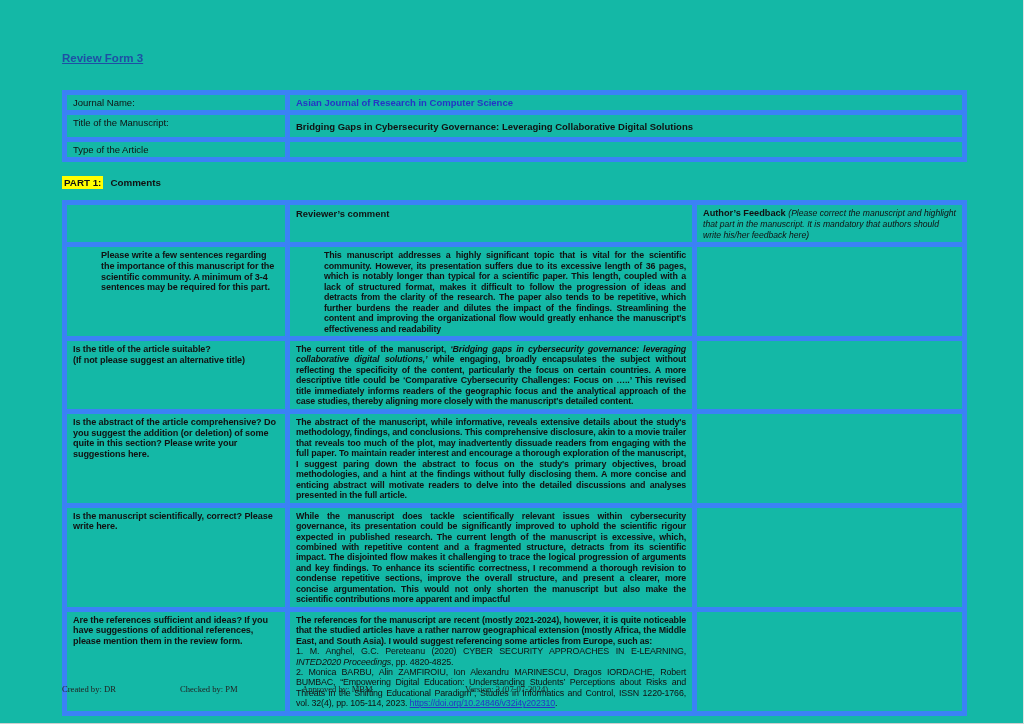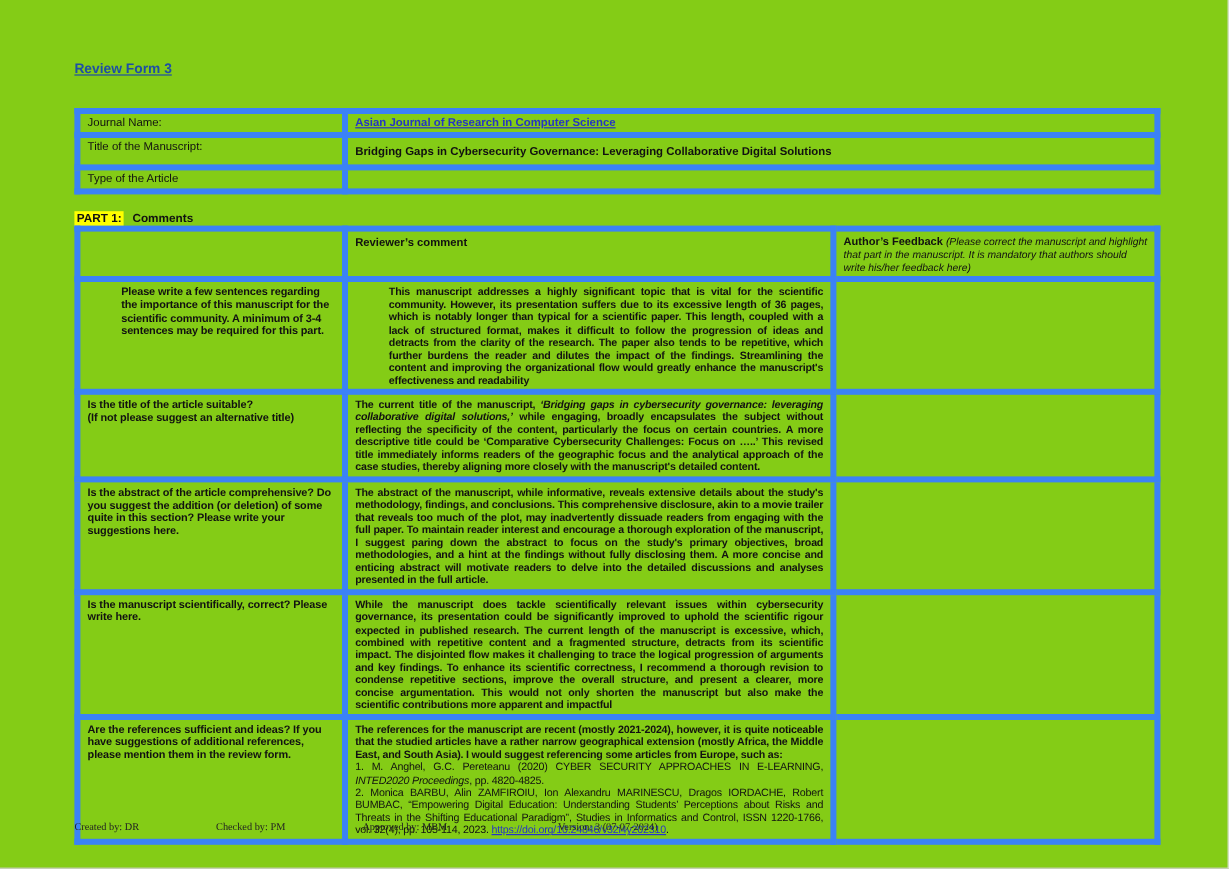--- a/index.html
+++ b/index.html
@@ -1,47 +1,47 @@
 <!DOCTYPE html>
 <html><head>
 <meta charset="utf-8">
 <style>
   * { margin: 0; padding: 0; box-sizing: border-box; }
   html, body { background: #ffffff; }
   body { width: 1024px; height: 724px; position: relative; overflow: hidden;
          font-family: "Liberation Sans", sans-serif; color: #111; }
   .page { position: absolute; top: 0; left: 0; width: 1024px; height: 724px;
-          border-bottom: 1px solid #cfcfcf; border-right: 1px solid #e4e4e4; background: #84cc16; }
+          border-bottom: 1px solid #cfcfcf; border-right: 1px solid #e4e4e4; background: #14b8a6; }
 
   .doc-title { position: absolute; left: 62px; top: 52px;
                font-size: 11.5px; font-weight: bold; color: #1E4FA5;
                text-decoration: underline; }
 
   table { border-collapse: collapse; table-layout: fixed; }
   td { border: 5px solid #3b82f6; vertical-align: top; }
 
   
   .info-table { position: absolute; left: 62px; top: 90px; width: 900px; }
   .info-table col.c1 { width: 223px; }
   .info-table col.c2 { width: 677px; }
   .info-table td { font-size: 9.5px; padding: 2px 6px; }
   .info-table .lbl { font-weight: normal; }
   .info-table .val { font-weight: bold; }
   .info-table tr.tall td { height: 27px; }
   .info-table tr.tall td.vmid { vertical-align: middle; }
   .info-table tr.short td { height: 15px; }
-  a.doclink { color: #2535C5; font-weight: bold; text-decoration: underline; cursor: pointer; }
+  a.doclink { color: #2535C5; font-weight: bold; cursor: pointer; }
 
   
   .part1 { position: absolute; left: 62px; top: 177px; font-size: 9.8px; font-weight: bold; }
   .part1 .hl { background: #FFFF00; padding: 1px 2px; }
   .part1 .plabel { margin-left: 7px; }
 
   
-  .review-table { position: absolute; left: 62px; top: 188px; width: 900px; }
+  .review-table { position: absolute; left: 62px; top: 200px; width: 900px; }
   .review-table col.c1 { width: 223px; }
   .review-table col.c2 { width: 407px; }
   .review-table col.c3 { width: 270px; }
   .review-table td { padding: 3px 6px 2px 6px; }
   .hdr-row td { height: 29px; }
   .hdr-title { font-size: 9.4px; font-weight: bold; }
   .fb-head { font-size: 9.2px; }
   .fb-head b { font-weight: bold; }
   .fb-note { font-size: 8.6px; font-style: italic; font-weight: normal; line-height: 9.8px; }
 

